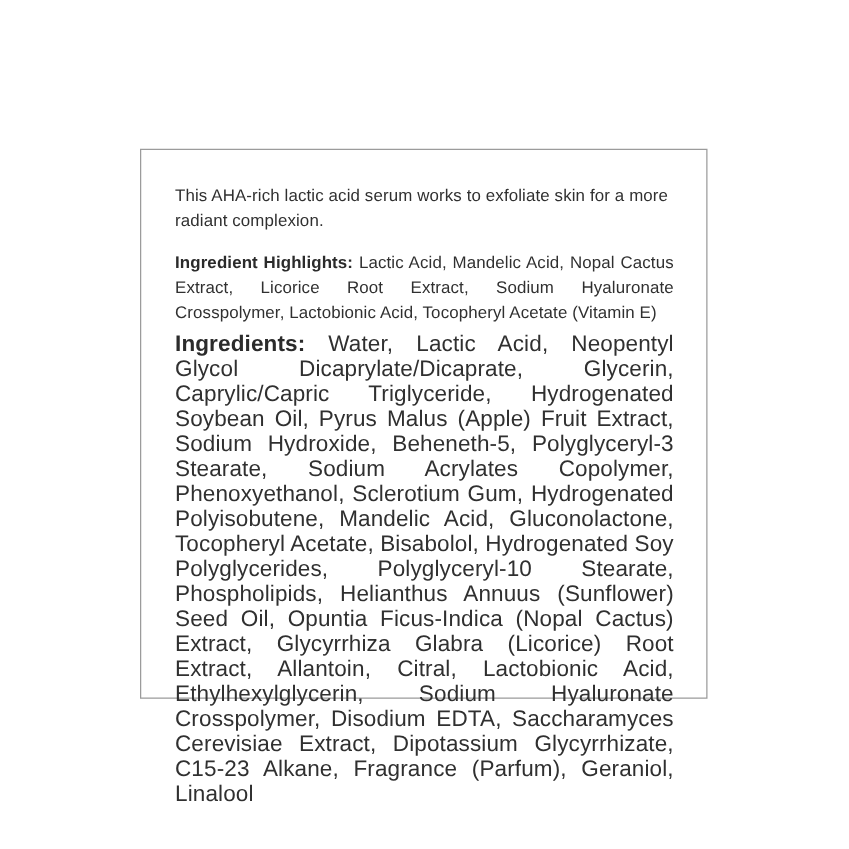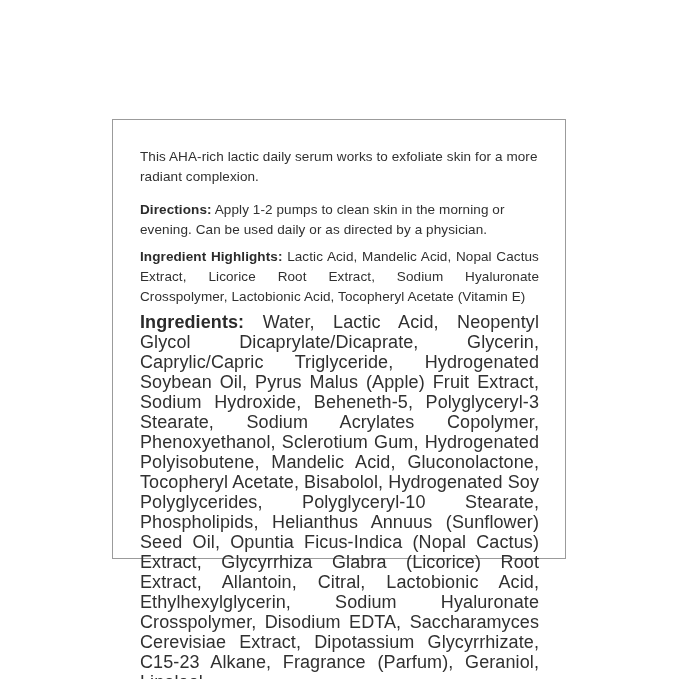--- a/index.html
+++ b/index.html
@@ -44,23 +44,22 @@
     color: #2b2b2b;
   }
 </style>
 </head>
 <body>
 
 <div class="canvas">
   <div class="label-box">
     <div class="label-inner">
 
-      <p class="para para-description">This AHA-rich lactic daily serum works to exfoliate skin for a more radiant complexion.</p>
+      <p class="para para-description">This AHA-rich lactic acid serum works to exfoliate skin for a more radiant complexion.</p>
 
-      <p class="para para-directions"><span class="para-heading">Directions:</span><span> Apply 1-2 pumps to clean skin in the morning or evening. Can be used daily or as directed by a physician.</span></p>
 
       <p class="para para-highlights"><span class="para-heading">Ingredient Highlights:</span><span> Lactic Acid, Mandelic Acid, Nopal Cactus Extract, Licorice Root Extract, Sodium Hyaluronate Crosspolymer, Lactobionic Acid, Tocopheryl Acetate (Vitamin E)</span></p>
 
       <p class="para para-ingredients"><span class="para-heading">Ingredients:</span><span> Water, Lactic Acid, Neopentyl Glycol Dicaprylate/Dicaprate, Glycerin, Caprylic/Capric Triglyceride, Hydrogenated Soybean Oil, Pyrus Malus (Apple) Fruit Extract, Sodium Hydroxide, Beheneth-5, Polyglyceryl-3 Stearate, Sodium Acrylates Copolymer, Phenoxyethanol, Sclerotium Gum, Hydrogenated Polyisobutene, Mandelic Acid, Gluconolactone, Tocopheryl Acetate, Bisabolol, Hydrogenated Soy Polyglycerides, Polyglyceryl-10 Stearate, Phospholipids, Helianthus Annuus (Sunflower) Seed Oil, Opuntia Ficus-Indica (Nopal Cactus) Extract, Glycyrrhiza Glabra (Licorice) Root Extract, Allantoin, Citral, Lactobionic Acid, Ethylhexylglycerin, Sodium Hyaluronate Crosspolymer, Disodium EDTA, Saccharamyces Cerevisiae Extract, Dipotassium Glycyrrhizate, C15-23 Alkane, Fragrance (Parfum), Geraniol, Linalool</span></p>
 
     </div>
   </div>
 </div>
 
 </body></html>

